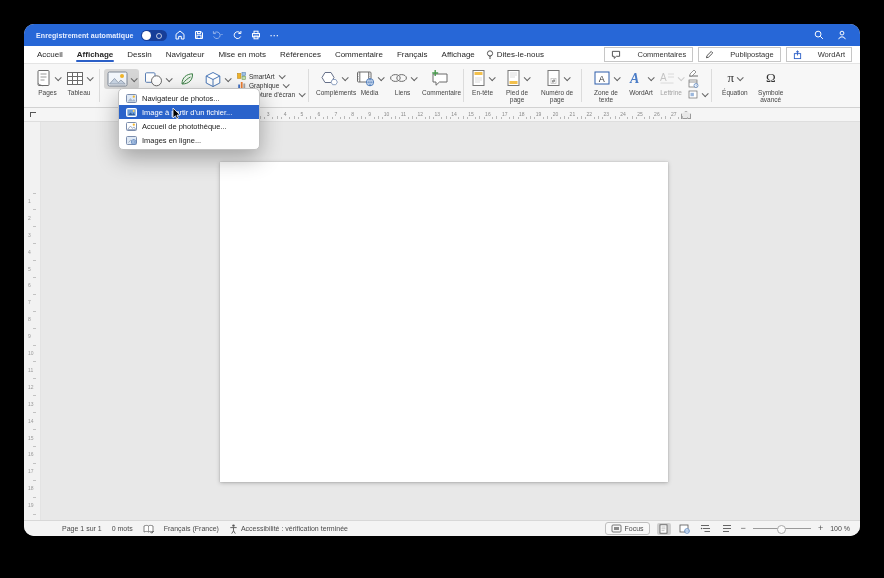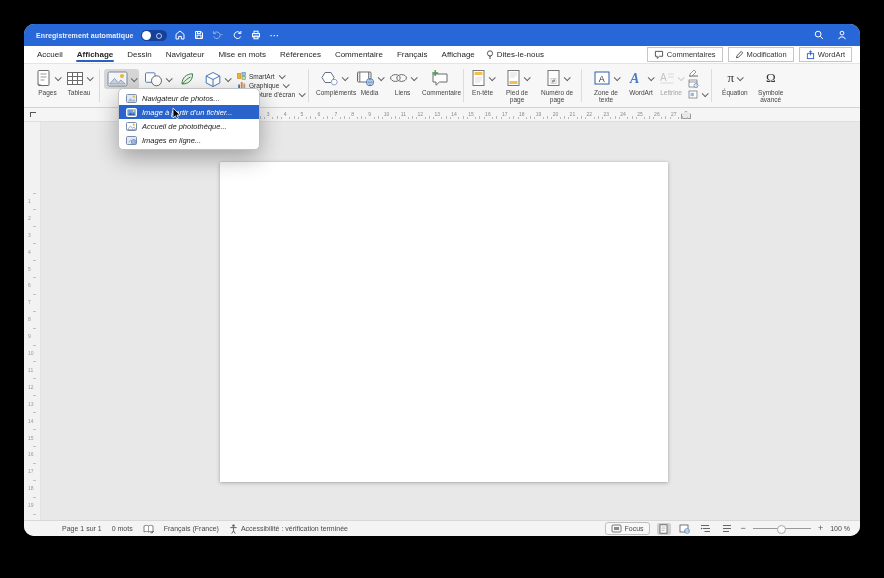--- a/index.html
+++ b/index.html
@@ -21,21 +21,21 @@
   .tb-title{position:absolute;left:0;right:0;text-align:center;font-size:8px;font-weight:700;color:#fff;pointer-events:none;}
   .tb-right{margin-left:auto;display:flex;align-items:center;gap:11px;z-index:2;}
 
   
   .tabrow{height:17px;flex:0 0 17px;background:#fff;display:flex;align-items:center;padding:0 6px;border-bottom:1px solid #e4e4e4;}
   .tab{font-size:8px;color:#262626;padding:0 7px;height:100%;display:flex;align-items:center;position:relative;cursor:pointer;white-space:nowrap;}
   .tab.sel{font-weight:700;}
   .tab.sel::after{content:"";position:absolute;left:6px;right:6px;bottom:1px;height:2px;border-radius:1px;background:#2b5fc7;}
   .tellme{display:flex;align-items:center;gap:3px;font-size:8px;color:#262626;margin-left:4px;cursor:pointer;white-space:nowrap;}
   .tr-actions{margin-left:auto;display:flex;align-items:center;gap:5px;padding-right:2px;}
-  .tr-btn{display:flex;align-items:center;gap:3px;height:13px;padding:0 6px;border:1px solid #c6c6c6;border-radius:0;
+  .tr-btn{display:flex;align-items:center;gap:16px;height:13px;padding:0 6px;border:1px solid #c6c6c6;border-radius:0;
           background:#fff;font-size:7.5px;color:#333;cursor:pointer;white-space:nowrap;}
 
   
   .ribbon{height:41px;flex:0 0 41px;background:#f7f7f7;border-bottom:1px solid #d2d2d2;display:flex;align-items:stretch;
           padding:2px 4px 0 8px;position:relative;}
   .rdiv{width:1px;background:#dcdcdc;margin:3px 4px 5px 4px;}
   .rbtn{display:flex;flex-direction:column;align-items:center;padding:1px 3px 0 3px;cursor:pointer;}
   .rbtn .irow{height:22px;display:flex;align-items:center;gap:2px;}
   .rlabel{font-size:6.5px;color:#444;text-align:center;line-height:1.15;max-width:34px;}
   .rlabel.dis{color:#a3a3a3;}
@@ -62,21 +62,21 @@
   .docarea{flex:1 1 auto;background:#e8e8e8;position:relative;overflow:hidden;}
   .vruler{position:absolute;left:0;top:0;bottom:0;width:16px;background:#f2f2f2;border-right:1px solid #e3e3e3;}
   .vnum{position:absolute;left:4px;font-size:5px;color:#9a9a9a;transform:translateY(-50%);}
   .vtick{position:absolute;left:9px;width:3px;height:1px;background:#c2c2c2;}
   .page{position:absolute;left:196px;top:40px;width:448px;height:320px;background:#fff;
         box-shadow:0 1px 4px rgba(0,0,0,.25),0 0 1px rgba(0,0,0,.2);cursor:text;}
 
   
   .menu{position:absolute;left:94px;top:64px;width:140px;background:#fff;border:1px solid #c2c2c2;border-radius:5px;
         box-shadow:0 8px 22px rgba(0,0,0,.30);padding:2px 0;z-index:60;}
-  .mi{height:14px;display:flex;align-items:center;gap:5px;padding:0 7px;font-size:7.5px;color:#222;cursor:pointer;white-space:nowrap;position:relative;font-style:italic;}
+  .mi{height:14px;display:flex;align-items:center;gap:5px;padding:0 7px;font-size:7.5px;color:#222;cursor:pointer;white-space:nowrap;position:relative;}
   .mi.sel{background:#2a63cb;color:#fff;}
   .cursor{position:absolute;left:53px;top:2px;z-index:5;}
 
   
   .statusbar{height:15px;flex:0 0 15px;background:#f4f4f4;border-top:1px solid #d8d8d8;display:flex;align-items:center;
              gap:10px;padding:0 10px 0 38px;font-size:7px;color:#4a4a4a;white-space:nowrap;}
   .sb-item{display:flex;align-items:center;gap:3px;cursor:pointer;}
   .sb-right{margin-left:auto;display:flex;align-items:center;gap:7px;}
   .focusbtn{display:flex;align-items:center;gap:3px;height:11px;border:1px solid #bfbfbf;border-radius:3px;padding:0 5px;cursor:pointer;background:#f8f8f8;}
   .viewic{display:inline-flex;align-items:center;justify-content:center;width:14px;height:12px;border-radius:2px;cursor:pointer;}
@@ -170,21 +170,21 @@
         <span class="tr-btn">
           <svg width="10" height="9" viewBox="0 0 11 10">
               <path d="M1.5 1.5h8v5.5H6L3.5 9.3V7H1.5Z" fill="none" stroke="#444"></path>
             </svg>
           <span>Commentaires</span>
         </span>
         <span class="tr-btn">
           <svg width="9" height="9" viewBox="0 0 10 10">
               <path d="m1.6 8.6.6-2.3L6.9 1.6l1.7 1.7L3.9 8l-2.3.6Z" fill="none" stroke="#444"></path>
             </svg>
-          <span>Modification</span>
+          <span>Publipostage</span>
         </span>
         <span class="tr-btn">
           <svg width="9" height="10" viewBox="0 0 10 11">
               <rect x="1.5" y="4" width="7" height="5.5" fill="none" stroke="#2b5fc7"></rect>
               <path d="M5 1v5M3.2 2.6 5 .9l1.8 1.7" fill="none" stroke="#2b5fc7"></path>
             </svg>
           <span>WordArt</span>
         </span>
       </div>
     </div>

